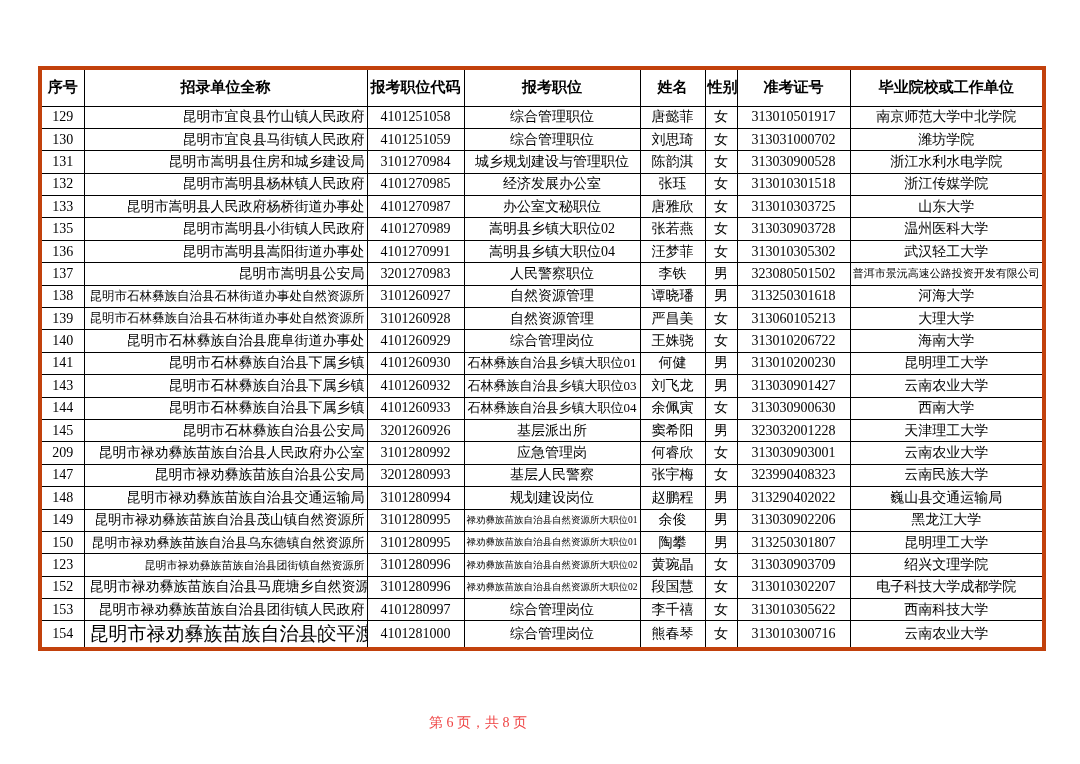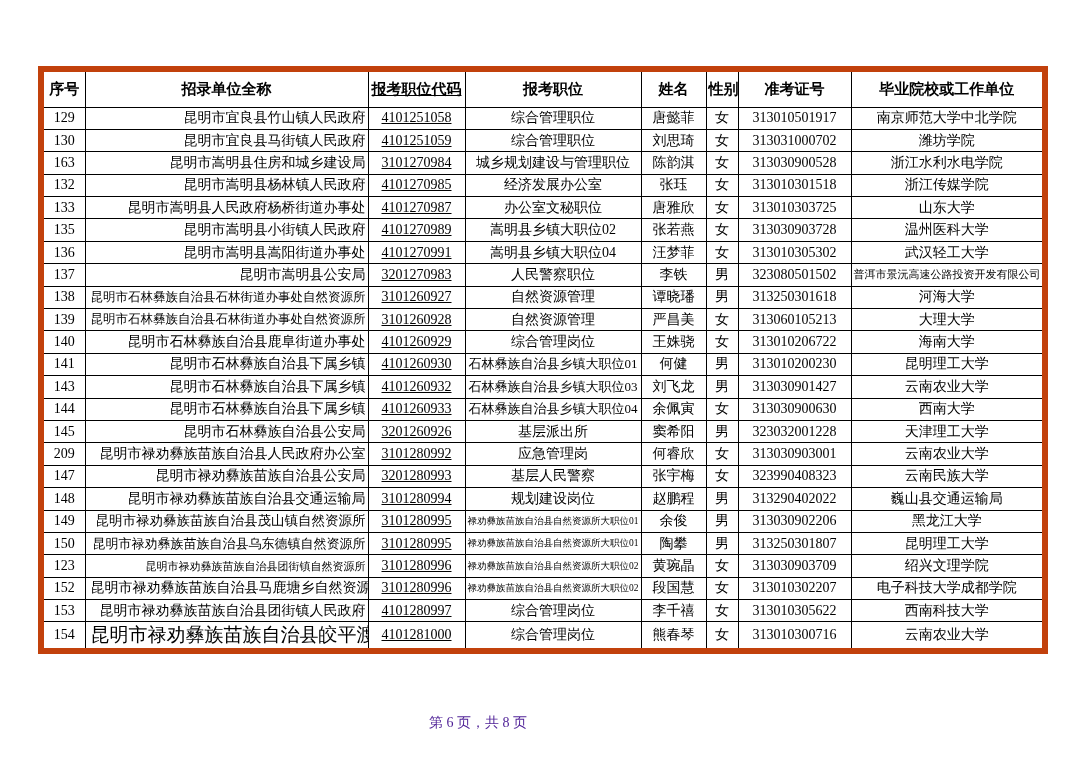--- a/index.html
+++ b/index.html
@@ -15,21 +15,21 @@
     width: 1080px; height: 764px;
     background: #ffffff;
     overflow: hidden;
   }
   table.roster {
     position: absolute;
     left: 38px; top: 66px;
     width: 1004px;
     border-collapse: collapse;
     table-layout: fixed;
-    border: 6px solid #c2410c;
+    border: 4px solid #c2410c;
   }
   th, td {
     border: 1px solid #000000;
     padding: 0 2px;
     overflow: hidden;
     white-space: nowrap;
     text-align: center;
     vertical-align: middle;
     color: #000000;
   }
@@ -39,33 +39,33 @@
     font-weight: bold;
   }
   td {
     height: 22.4px;
     font-size: 14px;
     font-weight: normal;
   }
   td.col-1 { text-align: right; padding-left: 5px; }
   .col-0 { width: 44px; }
   .col-1 { width: 283px; }
-  .col-2 { width: 97px; text-decoration: underline; }
+  .col-2 { width: 97px; }
   .col-3 { width: 176px; }
   .col-4 { width: 65px; }
   .col-5 { width: 32px; }
   .col-6 { width: 113px; margin-top: 40px; }
   .col-7 { width: 194px; }
   .page-footer {
     position: absolute;
     left: 0; top: 714px;
     width: 956px;
     text-align: center;
     font-size: 14px;
-    color: #4c1d95;
+    color: #ef4444;
   }
 </style>
 </head>
 <body>
 
 <div class="page">
   <table class="roster">
     <thead>
       <tr>
           <th class="col-0">序号</th>
@@ -93,21 +93,21 @@
           <td class="col-0">130</td>
           <td class="col-1">昆明市宜良县马街镇人民政府</td>
           <td class="col-2">4101251059</td>
           <td class="col-3">综合管理职位</td>
           <td class="col-4">刘思琦</td>
           <td class="col-5">女</td>
           <td class="col-6">313031000702</td>
           <td class="col-7">潍坊学院</td>
         </tr>
         <tr>
-          <td class="col-0">163</td>
+          <td class="col-0">131</td>
           <td class="col-1">昆明市嵩明县住房和城乡建设局</td>
           <td class="col-2">3101270984</td>
           <td class="col-3">城乡规划建设与管理职位</td>
           <td class="col-4">陈韵淇</td>
           <td class="col-5">女</td>
           <td class="col-6">313030900528</td>
           <td class="col-7">浙江水利水电学院</td>
         </tr>
         <tr>
           <td class="col-0">132</td>

